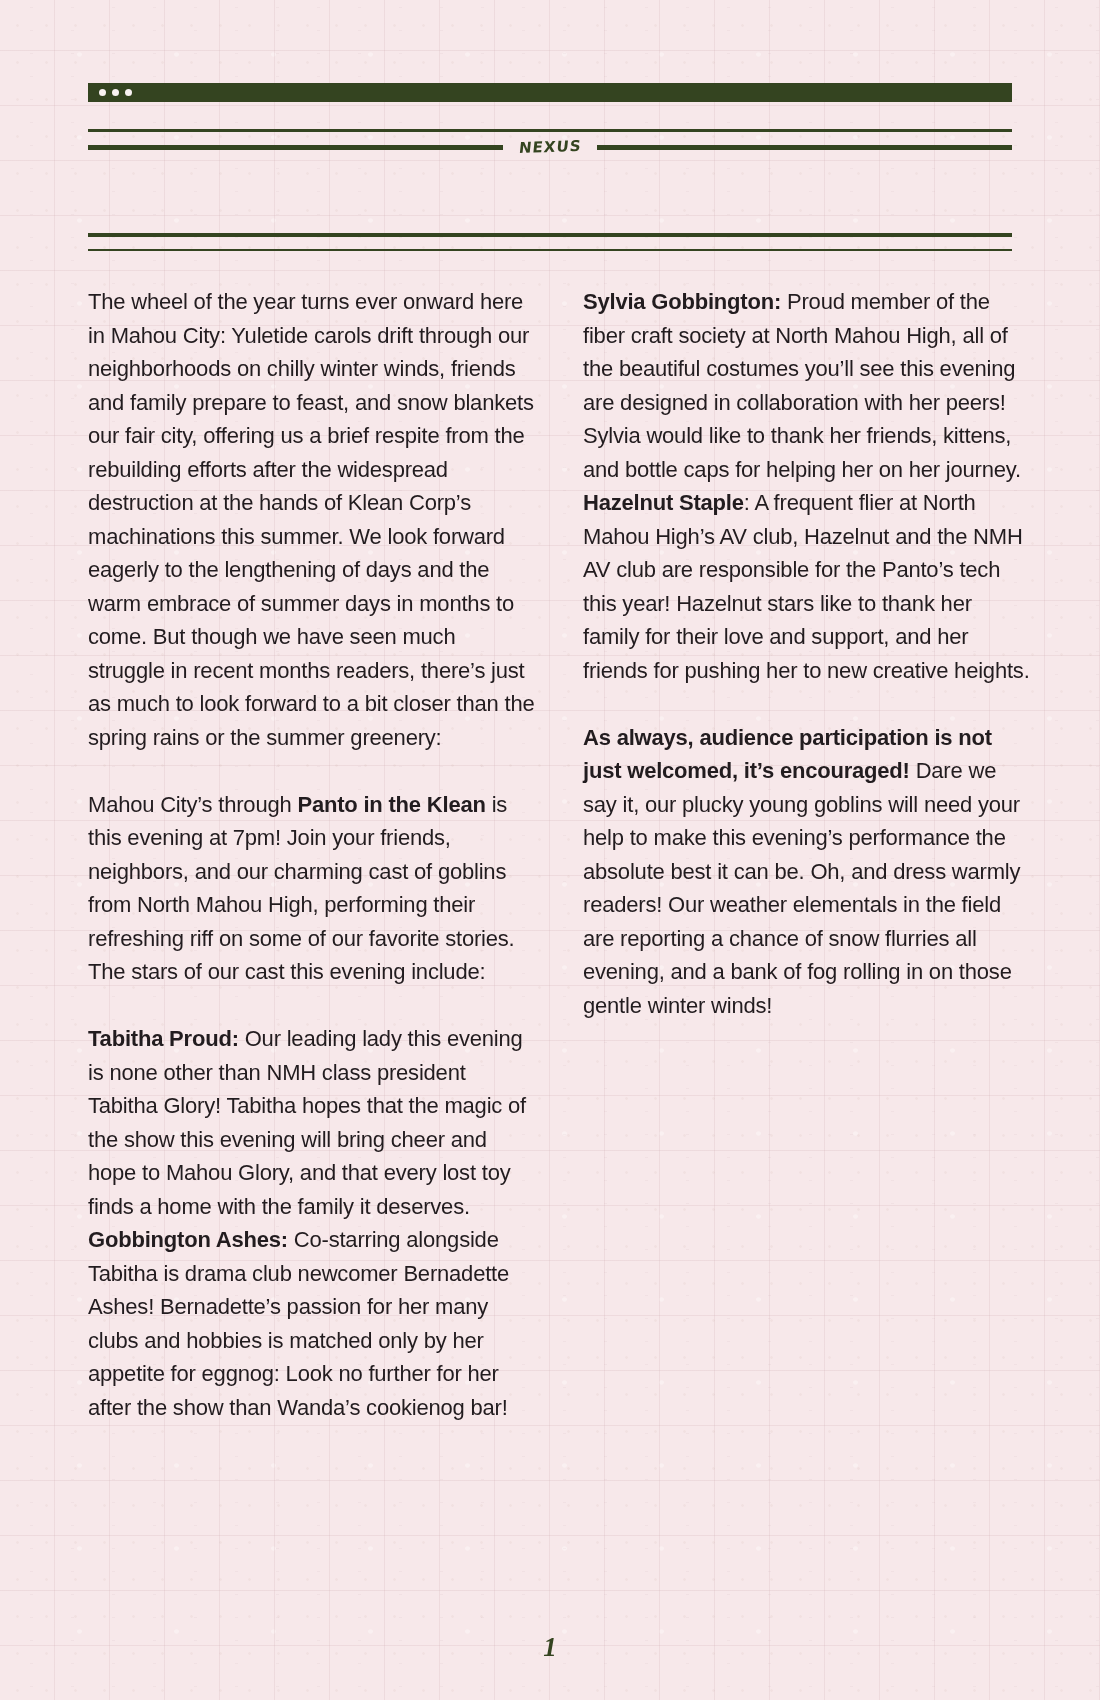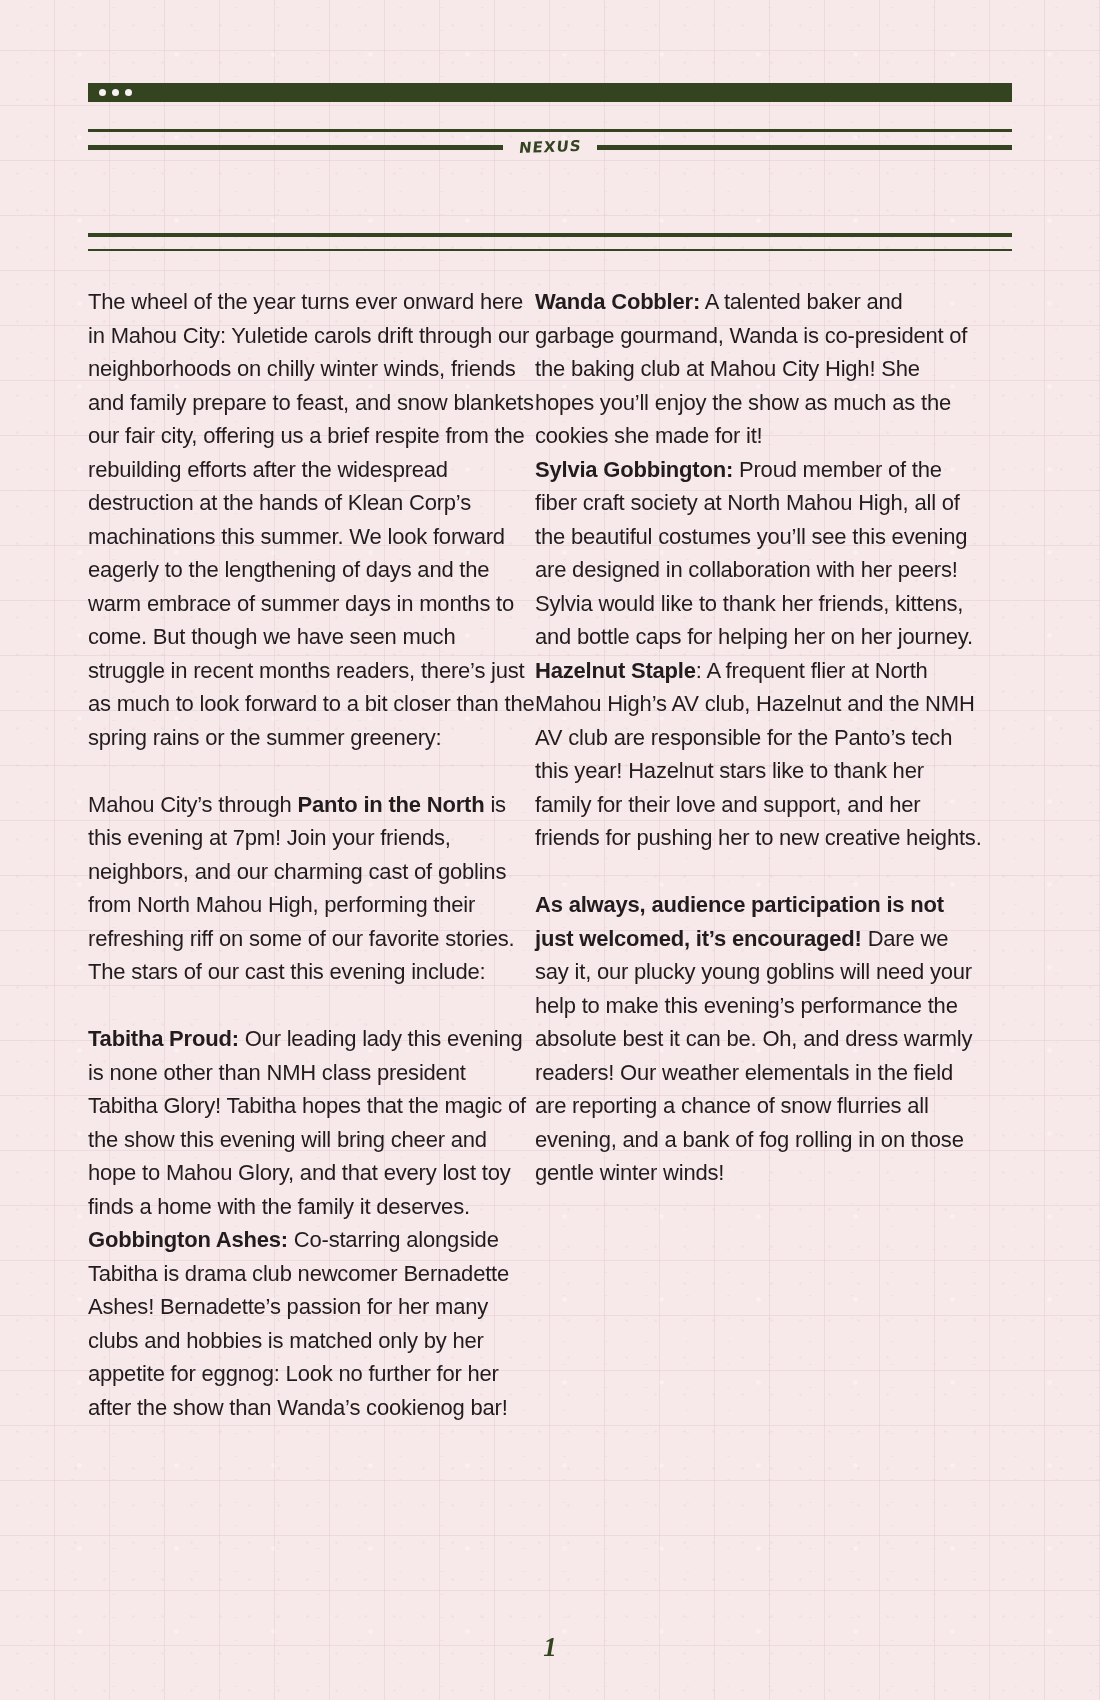--- a/index.html
+++ b/index.html
@@ -69,20 +69,21 @@
     line-height: 64px;
     letter-spacing: 0.5px;
     color: var(--accent, #344420);
     white-space: nowrap;
   }
   .columns {
     position: absolute;
     left: 88px; top: 285px;
     width: 942px;
     display: flex;
+    gap: 48px;
   }
   .col { width: 447px; flex: 0 0 447px; }
   .col p.para {
     margin: 0;
     font-size: 22px;
     line-height: 33.5px;
     letter-spacing: -0.2px;
     color: var(--ink, #221c1f);
   }
   .col p.para.spaced { margin-top: 33.5px; }
@@ -118,26 +119,25 @@
     <span class="rule-seg"></span>
   </div>
 
 
   <div class="rule rule-head-thick"></div>
   <div class="rule rule-head-thin"></div>
 
   <div class="columns">
     <div class="col">
         <p class="para"><span class="">The wheel of the year turns ever onward here in Mahou City: Yuletide carols drift through our neighborhoods on chilly winter winds, friends and family prepare to feast, and snow blankets our fair city, offering us a brief respite from the rebuilding efforts after the widespread destruction at the hands of Klean Corp’s machinations this summer. We look forward eagerly to the lengthening of days and the warm embrace of summer days in months to come. But though we have seen much struggle in recent months readers, there’s just as much to look forward to a bit closer than the spring rains or the summer greenery:</span></p>
-        <p class="para spaced"><span class="">Mahou City’s through </span><span class="b">Panto in the North</span><span class=""> is this evening at 7pm! Join your friends, neighbors, and our charming cast of goblins from North Mahou High, performing their refreshing riff on some of our favorite stories. The stars of our cast this evening include:</span></p>
+        <p class="para spaced"><span class="">Mahou City’s through </span><span class="b">Panto in the Klean</span><span class=""> is this evening at 7pm! Join your friends, neighbors, and our charming cast of goblins from North Mahou High, performing their refreshing riff on some of our favorite stories. The stars of our cast this evening include:</span></p>
         <p class="para spaced"><span class="b">Tabitha Proud:</span><span class=""> Our leading lady this evening is none other than NMH class president Tabitha Glory! Tabitha hopes that the magic of the show this evening will bring cheer and hope to Mahou Glory, and that every lost toy finds a home with the family it deserves.</span></p>
         <p class="para"><span class="b">Gobbington Ashes:</span><span class=""> Co-starring alongside Tabitha is drama club newcomer Bernadette Ashes! Bernadette’s passion for her many clubs and hobbies is matched only by her appetite for eggnog: Look no further for her after the show than Wanda’s cookienog bar!</span></p>
       </div>
     <div class="col">
-        <p class="para"><span class="b">Wanda Cobbler:</span><span class=""> A talented baker and garbage gourmand, Wanda is co-president of the baking club at Mahou City High! She hopes you’ll enjoy the show as much as the cookies she made for it!</span></p>
         <p class="para"><span class="b">Sylvia Gobbington:</span><span class=""> Proud member of the fiber craft society at North Mahou High, all of the beautiful costumes you’ll see this evening are designed in collaboration with her peers! Sylvia would like to thank her friends, kittens, and bottle caps for helping her on her journey.</span></p>
         <p class="para"><span class="b">Hazelnut Staple</span><span class="">: A frequent flier at North Mahou High’s AV club, Hazelnut and the NMH AV club are responsible for the Panto’s tech this year! Hazelnut stars like to thank her family for their love and support, and her friends for pushing her to new creative heights.</span></p>
         <p class="para spaced"><span class="b">As always, audience participation is not just welcomed, it’s encouraged!</span><span class=""> Dare we say it, our plucky young goblins will need your help to make this evening’s performance the absolute best it can be. Oh, and dress warmly readers! Our weather elementals in the field are reporting a chance of snow flurries all evening, and a bank of fog rolling in on those gentle winter winds!</span></p>
       </div>
   </div>
 
   <div class="pagenum">1</div>
 
 </div>
 

